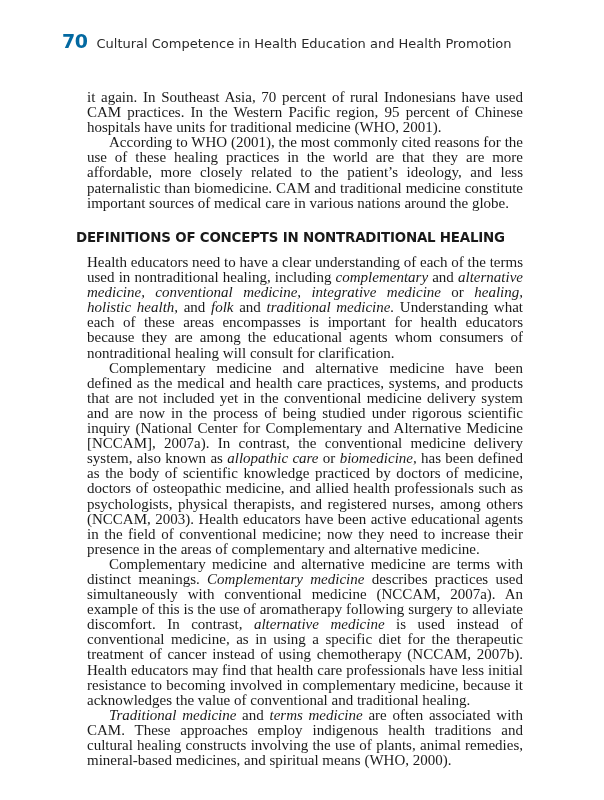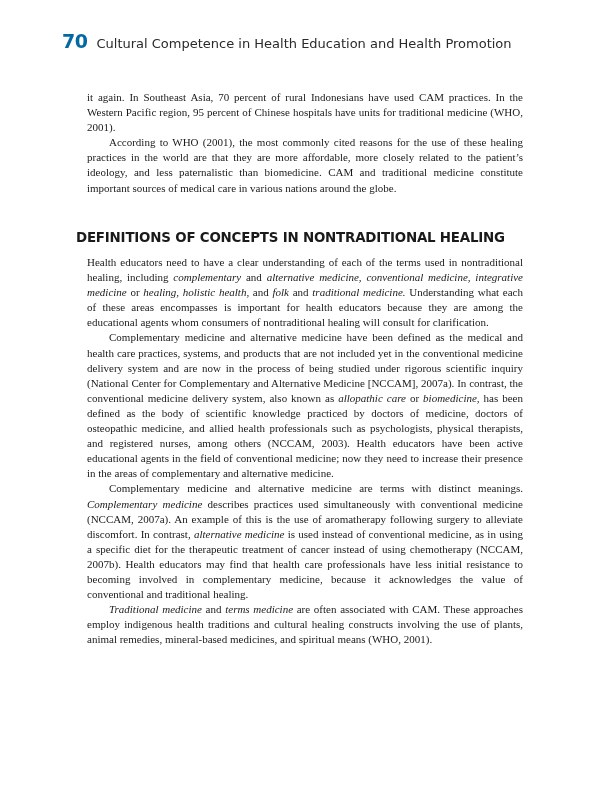--- a/index.html
+++ b/index.html
@@ -7,21 +7,21 @@
   .running-head {
     position: absolute; left: 62px; top: 30px; height: 24px;
     display: flex; align-items: baseline;
     font-family: "DejaVu Sans", sans-serif;
   }
   .page-num { font-size: 19px; font-weight: bold; color: #0369a1; letter-spacing: -0.5px; }
   .book-title { font-size: 13px; color: #2a2a2a; margin-left: 9px; }
   .body-text {
     position: absolute; left: 87px; width: 436px;
     font-family: "Liberation Serif", serif;
-    font-size: 11px; line-height: 15.1px; color: #1a1a1a;
+    font-size: 15px; line-height: 15.1px; color: #1a1a1a;
     text-align: justify; hyphens: manual;
   }
   .body-text p { margin: 0; }
   .indent { text-indent: 22px; }
   .block1 { top: 90px; }
   .section-heading {
     position: absolute; left: 76px; top: 230px; width: 436px;
     font-family: "DejaVu Sans", sans-serif; font-weight: bold;
     font-size: 13.4px; color: #1a1a1a; letter-spacing: -0.2px; white-space: nowrap;
   }
@@ -40,14 +40,14 @@
   <p>it again. In Southeast Asia, 70 percent of rural Indonesians have used CAM practices. In the Western Pacific region, 95 percent of Chinese hospitals have units for traditional medicine (WHO, 2001).</p>
   <p class="indent">According to WHO (2001), the most commonly cited reasons for the use of these healing practices in the world are that they are more affordable, more closely related to the patient’s ideology, and less paternalistic than biomedicine. CAM and traditional medicine constitute important sources of medical care in various nations around the globe.</p>
 </div>
 
 <h2 class="section-heading" style="margin:0">DEFINITIONS OF CONCEPTS IN NONTRADITIONAL HEALING</h2>
 
 <div class="body-text block2">
   <p><span>Health educators need to have a clear understanding of each of the terms used in non­traditional healing, including </span><em>complementary</em><span> and </span><em>alternative medicine, conventional medicine, integrative medicine</em><span> or </span><em>healing, holistic health,</em><span> and </span><em>folk</em><span> and </span><em>traditional med­icine.</em><span> Understanding what each of these areas encompasses is important for health educators because they are among the educational agents whom consumers of nontra­ditional healing will consult for clarification.</span></p>
   <p class="indent"><span>Complementary medicine and alternative medicine have been defined as the medical and health care practices, systems, and products that are not included yet in the conventional medicine delivery system and are now in the process of being studied under rigorous scientific inquiry (National Center for Complementary and Alternative Medicine [NCCAM], 2007a). In contrast, the conventional medicine delivery system, also known as </span><em>allopathic care</em><span> or </span><em>biomedicine,</em><span> has been defined as the body of scientific knowledge practiced by doctors of medicine, doctors of osteopathic medicine, and allied health professionals such as psychologists, phys­ical therapists, and registered nurses, among others (NCCAM, 2003). Health edu­cators have been active educational agents in the field of conventional medicine; now they need to increase their presence in the areas of complementary and alter­native medicine.</span></p>
   <p class="indent"><span>Complementary medicine and alternative medicine are terms with distinct mean­ings. </span><em>Complementary medicine</em><span> describes practices used simultaneously with conven­tional medicine (NCCAM, 2007a). An example of this is the use of aromatherapy following surgery to alleviate discomfort. In contrast, </span><em>alternative medicine</em><span> is used instead of conventional medicine, as in using a specific diet for the therapeutic treat­ment of cancer instead of using chemotherapy (NCCAM, 2007b). Health educators may find that health care professionals have less initial resistance to becoming involved in complementary medicine, because it acknowledges the value of conventional and traditional healing.</span></p>
-  <p class="indent"><em>Traditional medicine</em><span> and </span><em>terms medicine</em><span> are often associated with CAM. These approaches employ indigenous health traditions and cultural healing constructs involv­ing the use of plants, animal remedies, mineral-based medicines, and spiritual means (WHO, 2001).</span></p>
+  <p class="indent"><em>Traditional medicine</em><span> and </span><em>terms medicine</em><span> are often associated with CAM. These approaches employ indigenous health traditions and cultural healing constructs involv­ing the use of plants, animal remedies, mineral-based medicines, and spiritual means (WHO, 2000).</span></p>
 </div>
 
 </body></html>

